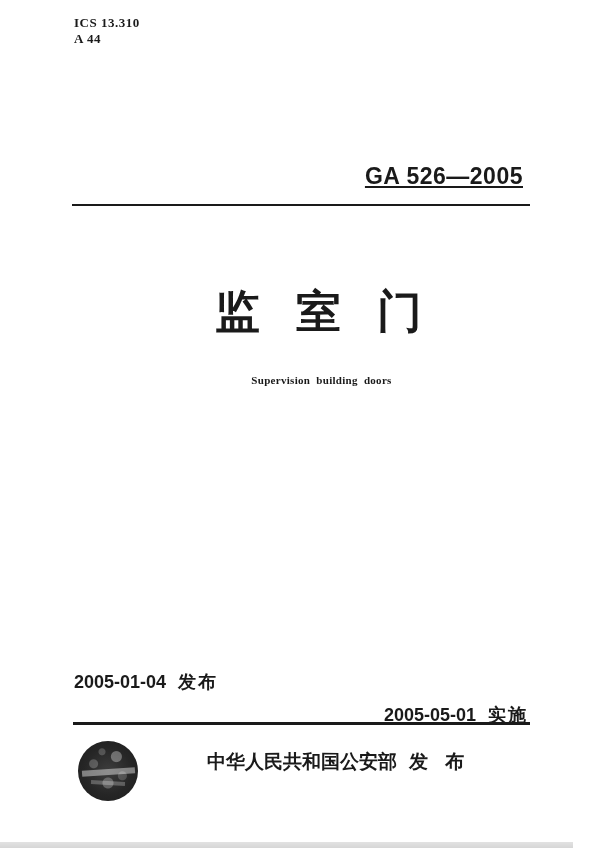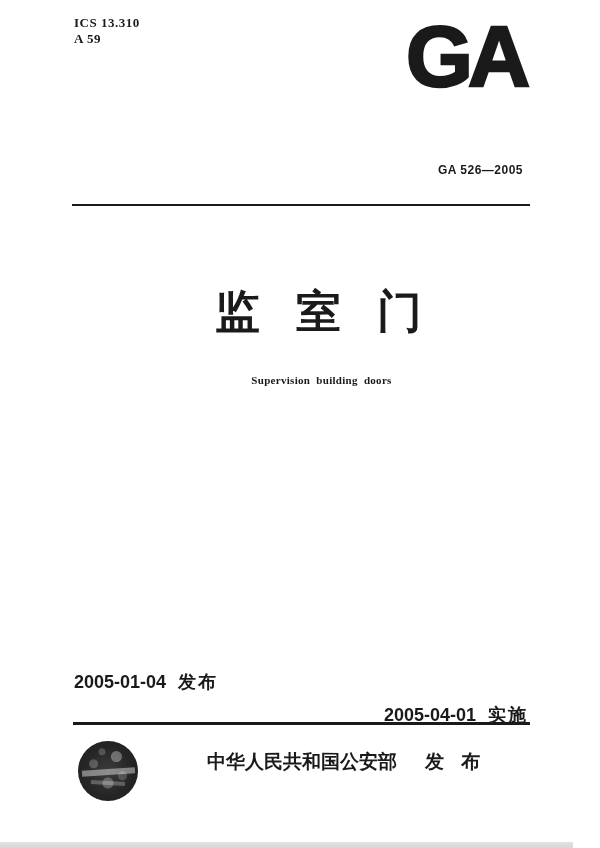--- a/index.html
+++ b/index.html
@@ -56,25 +56,26 @@
     font-size: 34px;
     line-height: 46px;
     letter-spacing: -1px;
     white-space: nowrap;
   }
 
   
   .std-number {
     position: absolute;
     right: 50px;
-    top: 160px;
-    font-weight: bold;
-    font-size: 12px;
+    top: 166px;
+    font-weight: bold;
+    font-size: 23px;
     line-height: 20px;
     letter-spacing: 0.5px;
+    text-decoration: underline;
   }
 
   .rule {
     position: absolute;
     background: var(--ink);
   }
   .rule-header {
     left: 72px;
     right: 43px;
     top: 204px;
@@ -163,21 +164,21 @@
     transform: rotate(3deg);
   }
 
   
   .publisher {
     position: absolute;
     left: 207px;
     top: 750px;
     display: flex;
     align-items: baseline;
-    gap: 28px;
+    gap: 12px;
     font-weight: bold;
     font-size: 19px;
     line-height: 23px;
     white-space: nowrap;
   }
   .publisher .action { letter-spacing: 6px; }
 
   
   .bottom-edge {
     position: absolute;
@@ -188,41 +189,40 @@
     background: linear-gradient(#e2e2e2, var(--scan_edge));
   }
 </style>
 </head>
 <body>
 
 <div class="page">
 
   <div class="ics">
     <div>ICS 13.310</div>
-    <div>A 59</div>
-  </div>
-
-  <div class="ga-logo">GA</div>
+    <div>A 44</div>
+  </div>
+
 
 
   <div class="std-number">GA 526—2005</div>
 
   <div class="rule rule-header"></div>
 
   <div class="doc-title-cn">监室门</div>
 
   <div class="doc-title-en">Supervision building doors</div>
 
   <div class="date date-issue">
     <span>2005-01-04</span>
     <span class="lbl">发布</span>
   </div>
 
   <div class="date date-impl">
-    <span>2005-04-01</span>
+    <span>2005-05-01</span>
     <span class="lbl">实施</span>
   </div>
 
   <div class="rule rule-footer"></div>
 
   <div class="seal"></div>
 
   <div class="publisher">
     <span>中华人民共和国公安部</span>
     <span class="action">发 布</span>

